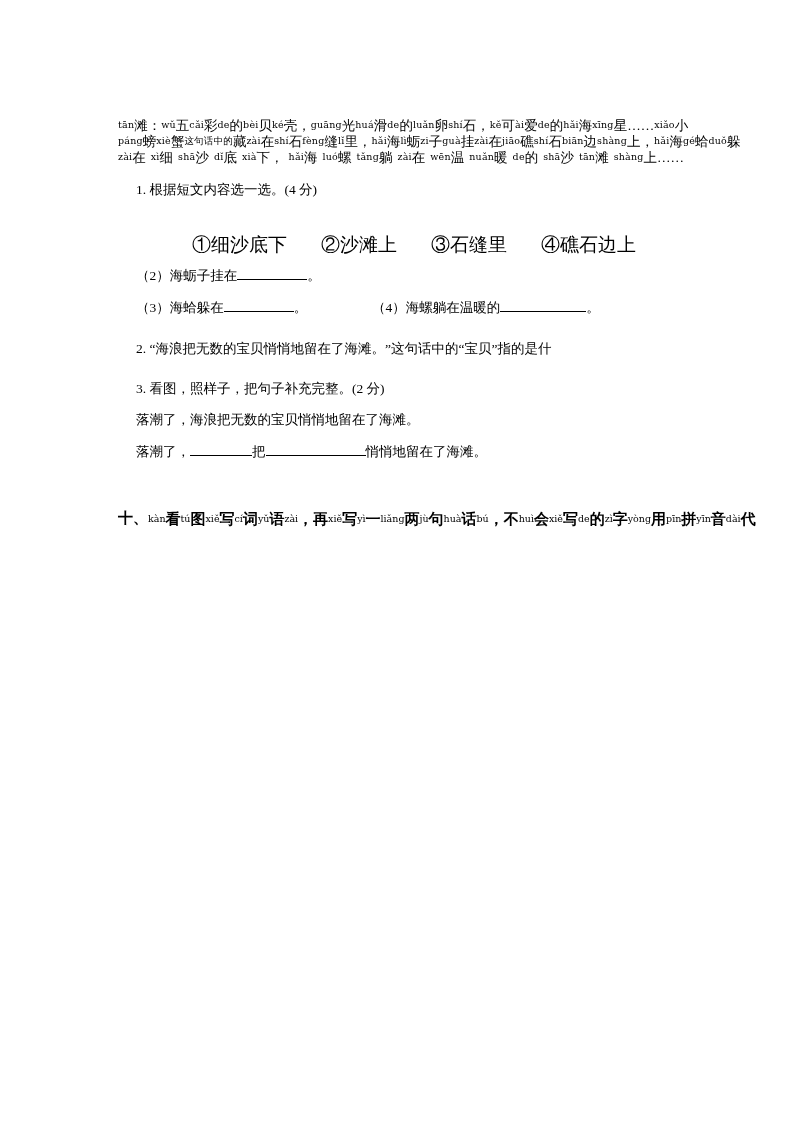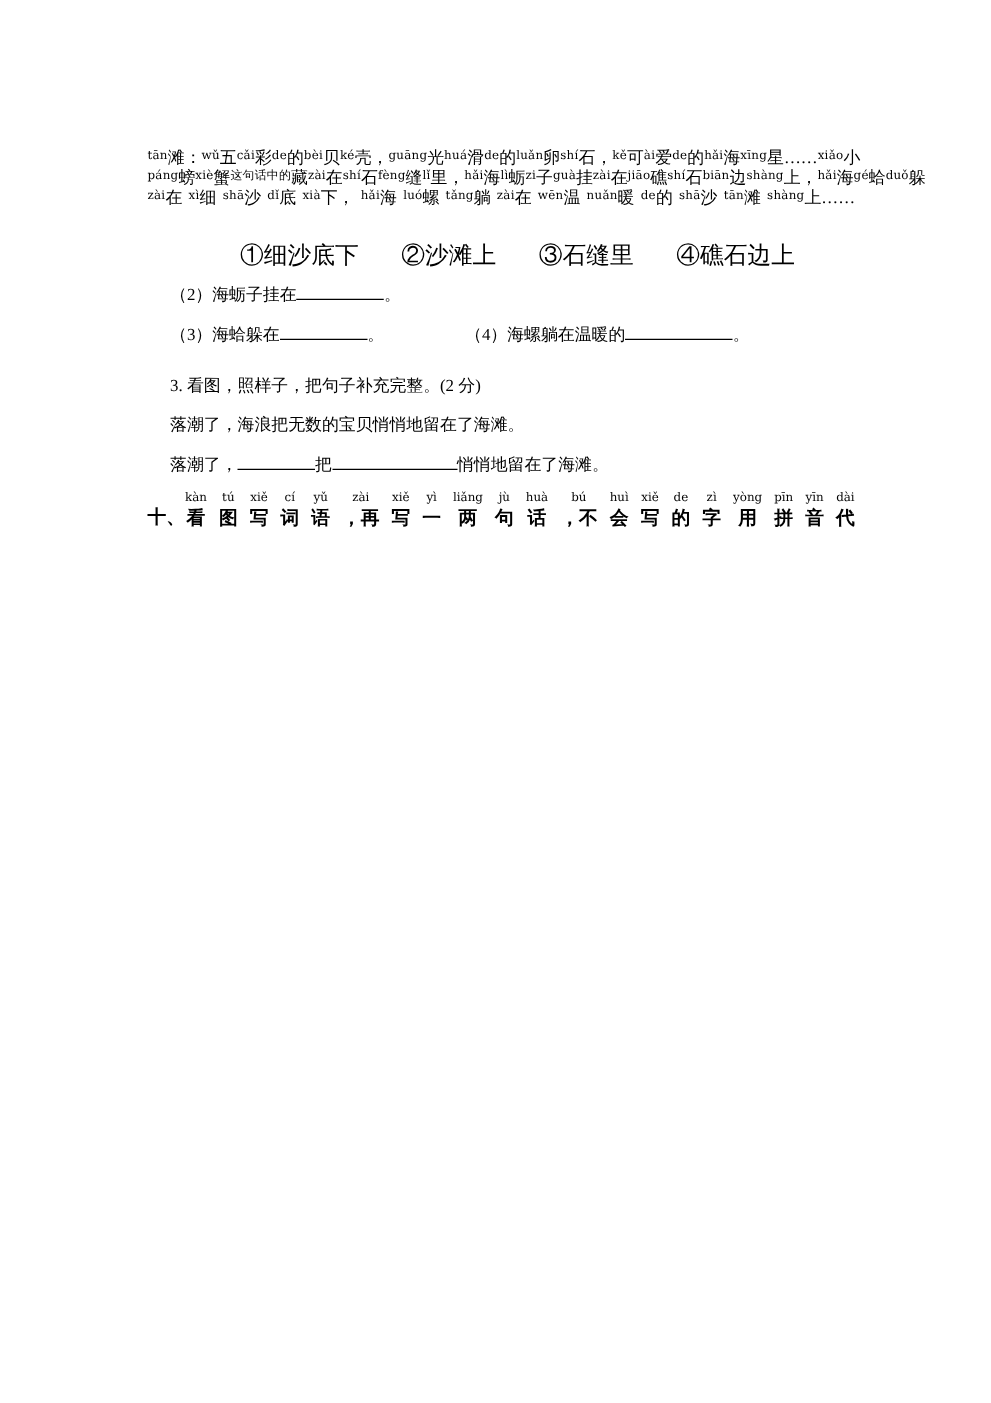--- a/index.html
+++ b/index.html
@@ -118,23 +118,24 @@
   .sec-body {
     flex: 1;
   }
   .sec-line {
     display: flex;
     justify-content: space-between;
     white-space: nowrap;
   }
   .sec-unit {
     display: inline-flex;
-    flex-direction: column;
+    flex-direction: row;
     align-items: center;
     line-height: 1.05;
+    margin-top: 36px;
   }
   .sec-unit .py {
     font-family: "DejaVu Serif", serif;
     font-size: 9.5px;
     font-weight: normal;
     height: 12px;
   }
   .sec-unit .hz {
     font-size: 15px;
     font-weight: bold;
@@ -398,37 +399,39 @@
             <span class="hz">上</span>
           </span>
         <span class="unit nopy">
             <span class="py"></span>
             <span class="hz">……</span>
           </span>
       </div>
 
     </div>
 
+    <div class="q q-indent">1. 根据短文内容选一选。(4 分)</div>
 
     <div class="opts">
       <span>①细沙底下</span>
       <span>②沙滩上</span>
       <span>③石缝里</span>
       <span>④礁石边上</span>
     </div>
 
     <div class="blanks-row">
       <span class="cell"><span>（2）海蛎子挂在</span><span class="ul w70"></span><span>。</span></span>
     </div>
 
     <div class="blanks-row">
       <span class="cell"><span>（3）海蛤躲在</span><span class="ul w70"></span><span>。</span></span>
       <span class="cell"><span>（4）海螺躺在温暖的</span><span class="ul w86"></span><span>。</span></span>
     </div>
 
+    <div class="q q-indent">2. “海浪把无数的宝贝悄悄地留在了海滩。”这句话中的“宝贝”指的是什</div>
 
     <div class="q q-indent">3. 看图，照样子，把句子补充完整。(2 分)</div>
     <div class="para">落潮了，海浪把无数的宝贝悄悄地留在了海滩。</div>
     <div class="para"><span>落潮了，</span><span class="ul w62"></span><span>把</span><span class="ul w100"></span><span>悄悄地留在了海滩。</span></div>
 
     <div class="section">
       <span class="sec-num">十、</span>
       <span class="sec-body">
         <span class="sec-line">
           <span class="sec-unit">

